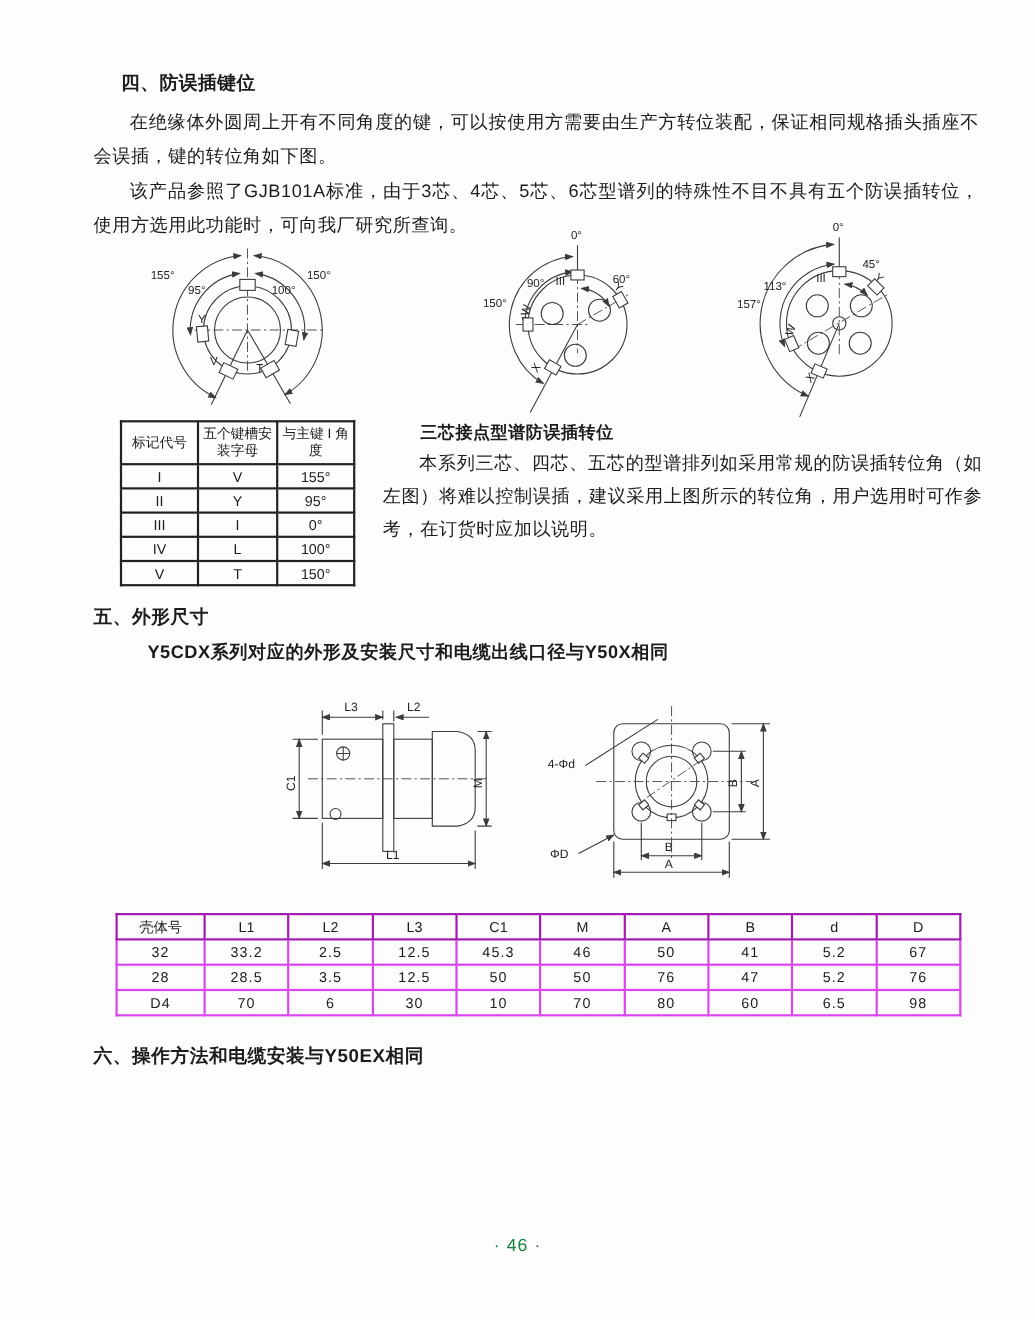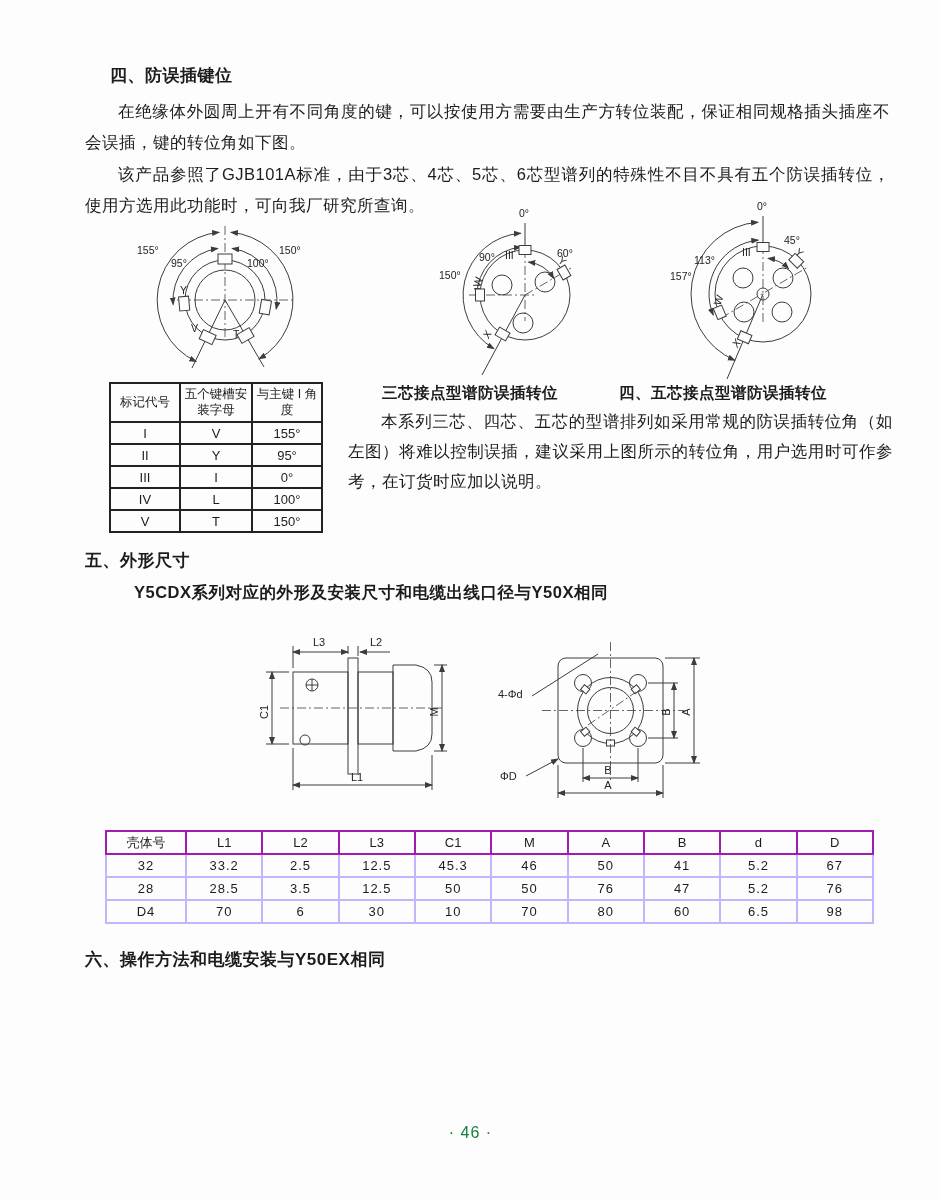--- a/index.html
+++ b/index.html
@@ -9,21 +9,21 @@
   .h{font-weight:bold;font-size:17px;letter-spacing:0.5px;}
   .body-par{font-size:16.5px;line-height:31px;text-align:justify;text-indent:2em;letter-spacing:0.5px;}
   .caption{font-weight:bold;font-size:15.5px;text-align:center;letter-spacing:0.5px;}
   .note{font-size:16.5px;line-height:30px;text-align:justify;text-indent:2em;letter-spacing:0.5px;}
   table{border-collapse:collapse;table-layout:fixed;background:#fdfdfd;}
   .key-table{width:212px;font-size:13px;}
   .key-table th{font-weight:normal;font-size:12.5px;line-height:1.25;padding:3px 1px;border:2px solid #222;text-align:center;}
   .key-table td{height:20px;border:2px solid #222;text-align:center;padding:0 2px;}
   .dim-table{width:769px;font-size:13px;}
   .dim-table th{font-weight:normal;border:2px solid #a21caf;height:19px;text-align:center;}
-  .dim-table td{border:2px solid #c4b5fd;height:19px;text-align:center;letter-spacing:1px;}
+  .dim-table td{border:2px solid #d946ef;height:19px;text-align:center;letter-spacing:1px;}
   .pagenum{width:941px;text-align:center;font-size:16px;letter-spacing:1px;color:#15803d;}
   svg text{font-family:"Liberation Sans","DejaVu Sans",sans-serif;fill:#222;}
   svg .ln{stroke:#3c3c3c;stroke-width:1;fill:none;}
   svg .cl{stroke:#3c3c3c;stroke-width:0.8;fill:none;stroke-dasharray:9 3 2 3;}
   svg .notch{fill:#fdfdfd;stroke:#3c3c3c;stroke-width:1;}
   svg .lbl{font-size:10.5px;}
   svg .dim{font-size:11px;}
 </style>
 </head>
 <body>
@@ -175,21 +175,20 @@
     </tr>
     <tr>
       <td>V</td>
       <td>T</td>
       <td>150°</td>
     </tr>
   </tbody>
     </table>
 
   <div class="abs caption" style="left:350px;top:383px;width:240px;">三芯接点型谱防误插转位</div>
-  <div class="abs caption" style="left:603px;top:383px;width:240px;">四、五芯接点型谱防误插转位</div>
   <div class="abs note" style="left:348px;top:406px;width:545px;">本系列三芯、四芯、五芯的型谱排列如采用常规的防误插转位角（如左图）将难以控制误插，建议采用上图所示的转位角，用户选用时可作参考，在订货时应加以说明。</div>
 
   <div class="abs h" style="left:85px;top:549px;">五、外形尺寸</div>
   <div class="abs" style="left:134px;top:582px;font-size:16.5px;font-weight:bold;letter-spacing:0.5px;">Y5CDX系列对应的外形及安装尺寸和电缆出线口径与Y50X相同</div>
 
   <svg class="abs" style="left:252px;top:628px;" width="195" height="175" viewBox="0 0 195 175">
     <defs>
       <marker id="a4" orient="auto-start-reverse" refX="7" refY="3" markerWidth="9" markerHeight="7">
         <path d="M0,0L8,3L0,6Z" fill="#3c3c3c"></path>
       </marker>

